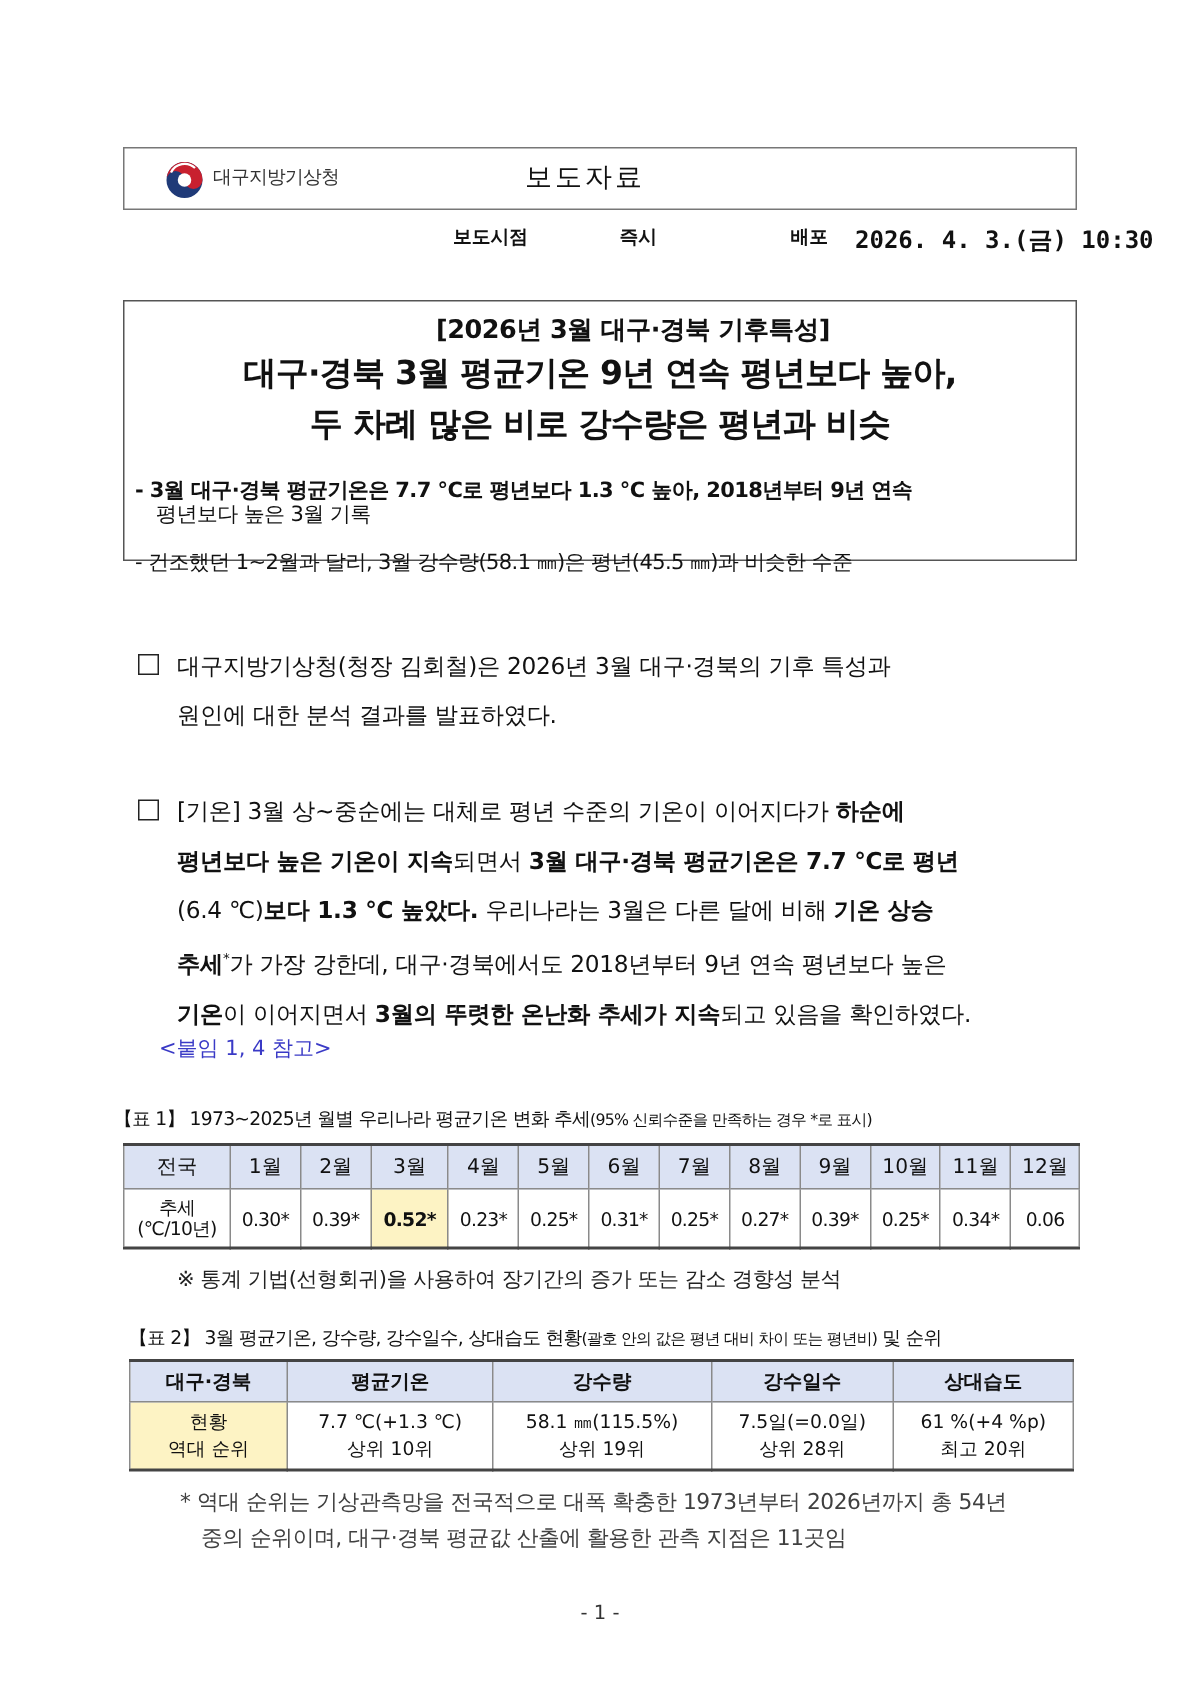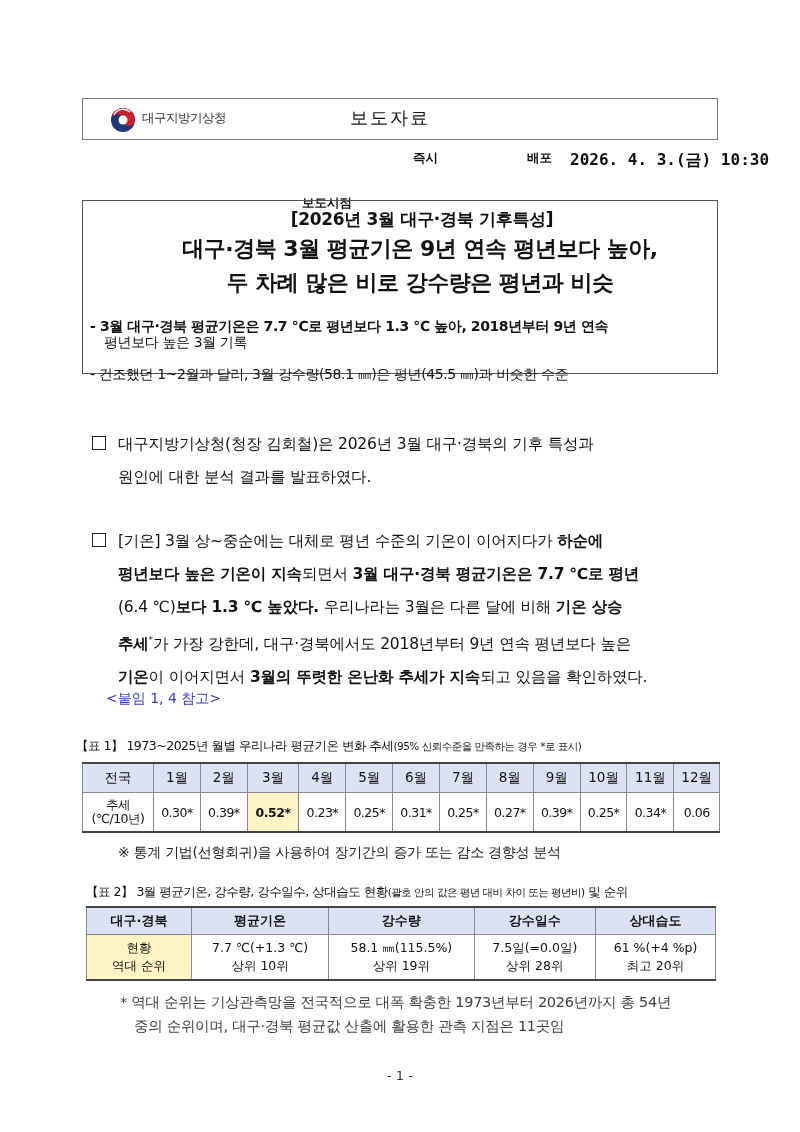--- a/index.html
+++ b/index.html
@@ -5,21 +5,21 @@
   html, body { margin:0; padding:0; background:#ffffff; }
   body { width:800px; height:1132px; position:relative; font-family:"DejaVu Sans", sans-serif; color:#111; overflow:hidden; }
   .abs { position:absolute; }
   .header-box { left:82px; top:98px; width:636px; height:42px; border:1.5px solid #777; box-sizing:border-box; }
   .logo { left:110px; top:107px; width:26px; height:26px; }
   .org-name { left:142px; top:110px; font-size:12.5px; color:#333; letter-spacing:-0.5px; }
   .doc-type { left:350px; top:106px; font-size:18px; color:#111; letter-spacing:2px; }
   .meta-row { top:150px; font-size:12.5px; color:#111; font-weight:bold; }
   .summary-box { left:82px; top:200px; width:636px; height:174px; border:1.5px solid #555; box-sizing:border-box; }
   .summary-sub { left:82px; width:680px; top:208px; text-align:center; font-size:17px; font-weight:bold; letter-spacing:-0.3px; }
-  .headline { left:82px; width:636px; text-align:center; font-size:22px; font-weight:bold; letter-spacing:-0.5px;padding-left:20px; }
+  .headline { left:82px; width:636px; text-align:center; font-size:22px; font-weight:bold; letter-spacing:-0.5px; }
   .bullet { left:90px; font-size:14px; letter-spacing:-0.4px; color:#111; }
   .para { left:92px; width:630px; font-size:15.5px; line-height:33px; letter-spacing:-0.2px; color:#111; }
   .para .box-mark { display:inline-block; width:12px; height:12px; border:1px solid #222; margin-right:12px; vertical-align:-1px; }
   .para .indent { padding-left:26px; }
   b { font-weight:bold; }
   .blue { color:#3a3ac6; }
   .table-caption { font-size:12.5px; letter-spacing:-0.5px; color:#111; }
   .table-caption .small { font-size:10.5px; }
   table { border-collapse:collapse; position:absolute; font-size:13px; }
   table td, table th { border:1px solid #8a8a8a; text-align:center; padding:0; font-weight:normal; }
@@ -43,21 +43,21 @@
 <div class="abs header-box"></div>
 <svg class="abs logo" viewBox="0 0 26 26">
   <circle cx="13" cy="13" r="12" fill="#1f3a78"></circle>
   <path d="M1 13 A12 12 0 0 1 25 13 A6 6 0 0 1 13 13 A6 6 0 0 0 1 13 Z" fill="#c8202f"></path>
   <circle cx="13" cy="13" r="4.5" fill="#fff"></circle>
   <path d="M4 8 A10 10 0 0 1 20 5" stroke="#fff" stroke-width="1.5" fill="none"></path>
 </svg>
 <div class="abs org-name">대구지방기상청</div>
 <div class="abs doc-type">보도자료</div>
 
-<div class="abs meta-row" style="left:302px;margin-top:45px;">보도시점</div>
+<div class="abs meta-row" style="left:302px;">보도시점</div>
 <div class="abs meta-row" style="left:413px;">즉시</div>
 <div class="abs meta-row" style="left:527px;">배포</div>
 <div class="abs meta-row" style="left:570px; font-family:'DejaVu Sans Mono', monospace; font-size:16px;">2026. 4. 3.(금) 10:30</div>
 
 <div class="abs summary-box"></div>
 <div class="abs summary-sub">[2026년 3월 대구·경북 기후특성]</div>
 <div class="abs headline" style="top:234px;">대구·경북 3월 평균기온 9년 연속 평년보다 높아,</div>
 <div class="abs headline" style="top:268px;">두 차례 많은 비로 강수량은 평년과 비슷</div>
 <div class="abs bullet" style="top:318px;font-weight:bold;">- 3월 대구·경북 평균기온은 7.7 ℃로 평년보다 1.3 ℃ 높아, 2018년부터 9년 연속</div>
 <div class="abs bullet" style="top:334px; left:104px;">평년보다 높은 3월 기록</div>

